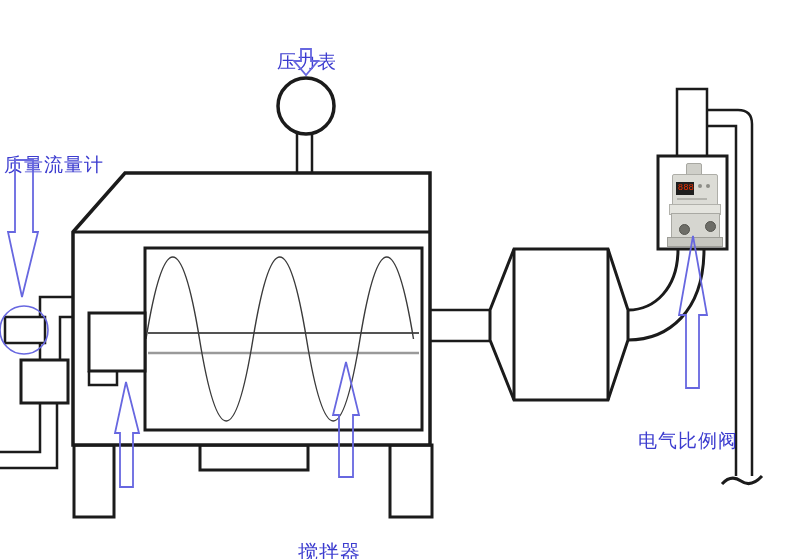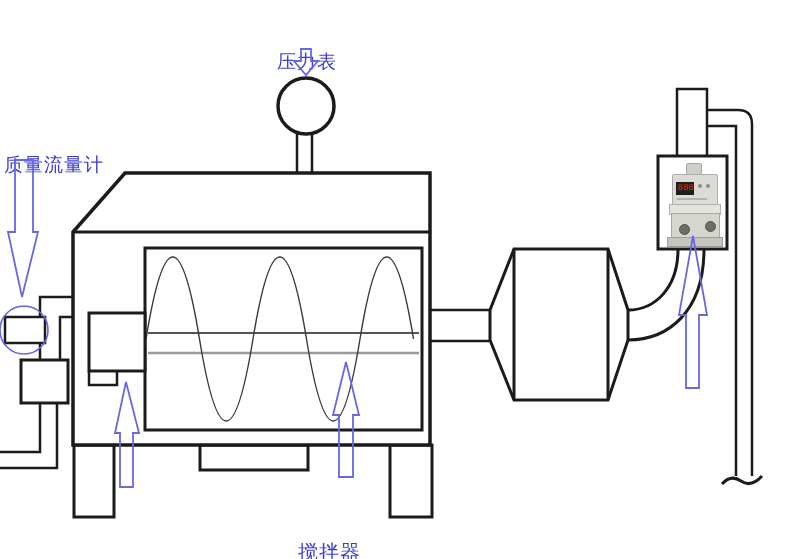--- a/index.html
+++ b/index.html
@@ -122,20 +122,21 @@
     <div class="lower">
       <div class="port" style="left:7px;top:10px;"></div>
       <div class="port" style="left:33px;top:7px;"></div>
     </div>
     <div class="base"></div>
   </div>
 
   <span class="diagram-label" style="left:277px;top:23px;">压力表</span>
   <span class="diagram-label" style="left:4px;top:126px;text-align:right;">质量流量计</span>
   <span class="diagram-label big" style="left:298px;top:513px;">搅拌器</span>
+  <span class="diagram-label" style="left:638px;top:402px;">电气比例阀</span>
 
   <svg class="overlay" width="800" height="559" viewBox="0 0 800 559">
 
     <polygon class="blue" stroke-width="1.8" points="301,49 311,49 311,61 318,61 306,75 294,61 301,61"></polygon>
 
     <polygon class="blue" stroke-width="1.8" points="15,160 33,160 33,232 38,232 22,297 8,232 15,232"></polygon>
 
     <circle class="blue" stroke-width="1.6" cx="24" cy="330" r="24"></circle>
 
     <polygon class="blue" stroke-width="1.8" points="126,382 139,433 133,433 133,487 120,487 120,433 115,433"></polygon>

